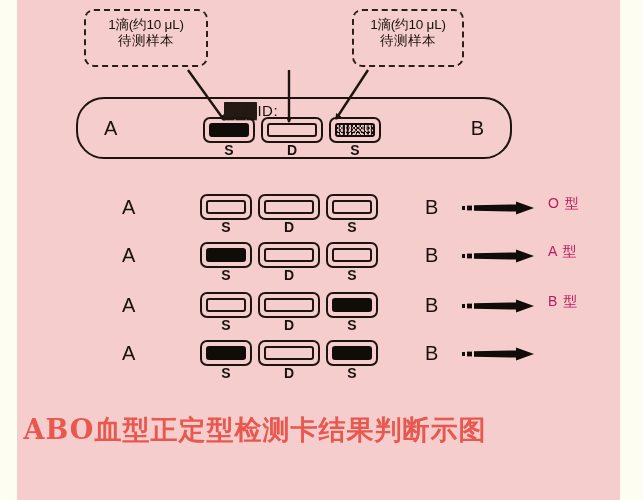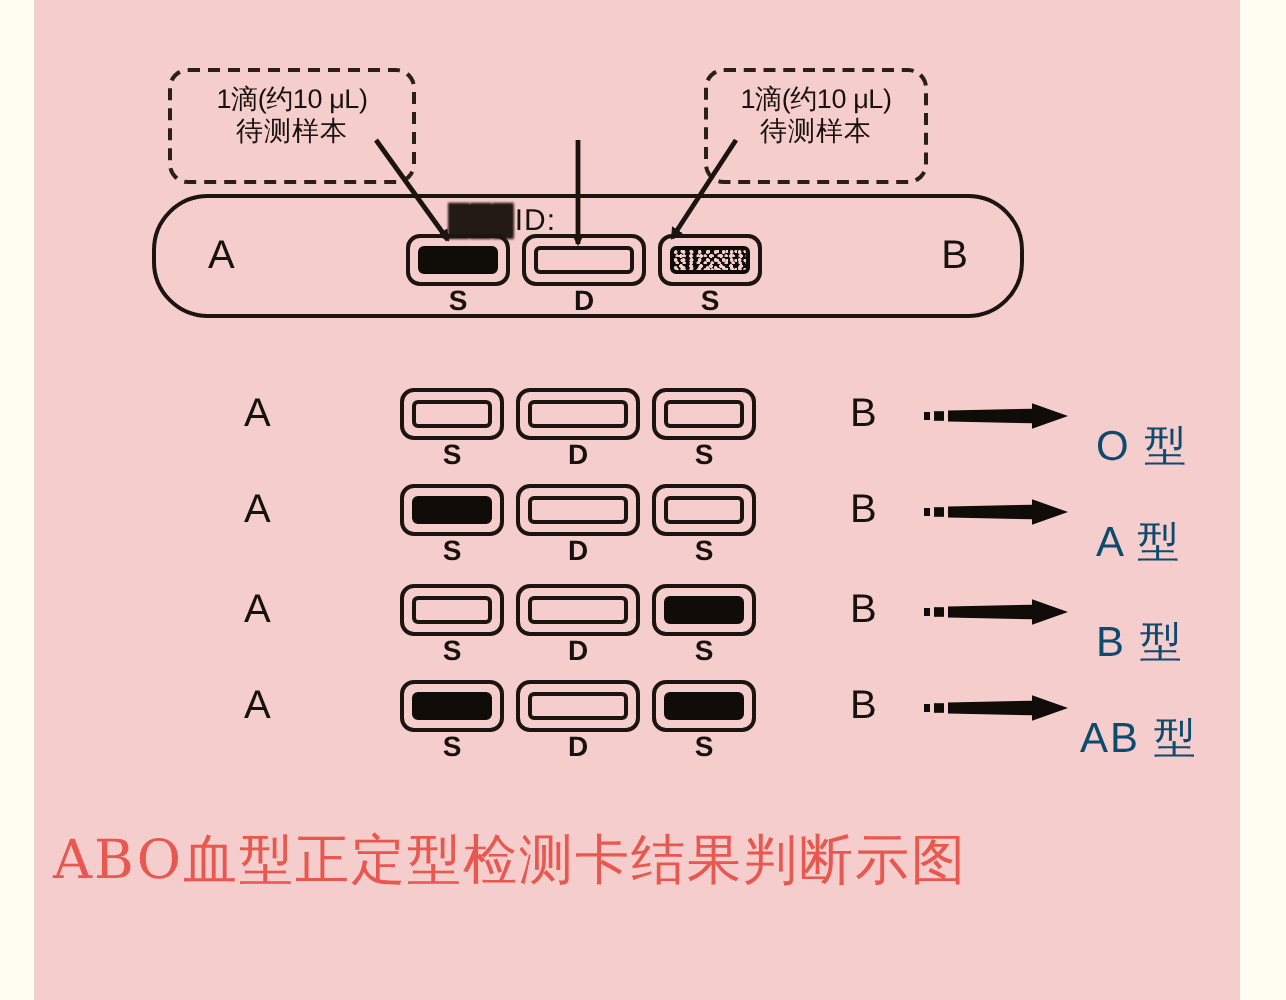--- a/index.html
+++ b/index.html
@@ -36,21 +36,20 @@
     position: absolute;
     border: 2px dashed #2a2018;
     border-radius: 10px;
     background: transparent;
     padding: 6px 9px 7px 9px;
     text-align: center;
     line-height: 1.22;
     font-size: 13.5px;
     color: #17120d;
     white-space: nowrap;
-    margin-top: 25px;
   }
   .callout .l1 { display: block; letter-spacing: -0.2px; }
   .callout .l2 { display: block; font-weight: 400; letter-spacing: 0.5px; }
 
   #callout-1 { left: 84px;  top: 9px;  width: 124px; height: 58px; }
   #callout-2 { left: 228px; top: 9px;  width: 124px; height: 58px; }
   #callout-3 { left: 352px; top: 9px;  width: 112px; height: 58px; }
 
   
   #leaders {
@@ -166,38 +165,38 @@
   .arrow {
     position: absolute;
     left: 462px;
     top: 11px;
     width: 72px;
     height: 14px;
   }
   .result-label {
     position: absolute;
     left: 548px;
-    top: 19px;
-    font-size: 21px;
-    color: #0c4a6e;
+    top: 5px;
+    font-size: 14px;
+    color: #be185d;
     white-space: nowrap;
     letter-spacing: 1px;
   }
   .result-label.wide { left: 540px; }
 
   
   #caption {
     position: absolute;
     left: 0;
     top: 412px;
     width: 510px;
     text-align: center;
     font-family: "DejaVu Serif", "Liberation Serif", serif;
     font-size: 27px;
-    font-weight: 400;
+    font-weight: 700;
     color: #e8584f;
     letter-spacing: 1px;
   }
 </style>
 </head>
 <body>
 
 <div id="page">
 
   <div id="pink-panel"></div>
@@ -342,18 +341,17 @@
         <div class="well-inner filled"></div>
         <div class="well-label">S</div>
       </div>
     </div>
     <div class="row-letter right">B</div>
     <svg class="arrow" viewBox="0 0 72 14" xmlns="http://www.w3.org/2000/svg">
       <rect x="0" y="5" width="3" height="4" fill="#100c08"></rect>
       <rect x="5" y="4.6" width="5" height="4.8" fill="#100c08"></rect>
       <path d="M12,4.2 L54,3.4 L54,0.6 L72,7 L54,13.4 L54,10.6 L12,9.8 z" fill="#100c08"></path>
     </svg>
-    <div class="result-label wide">AB 型</div>
   </div>
 
   <div id="caption">ABO血型正定型检测卡结果判断示图</div>
 
 </div>
 
 </body></html>

